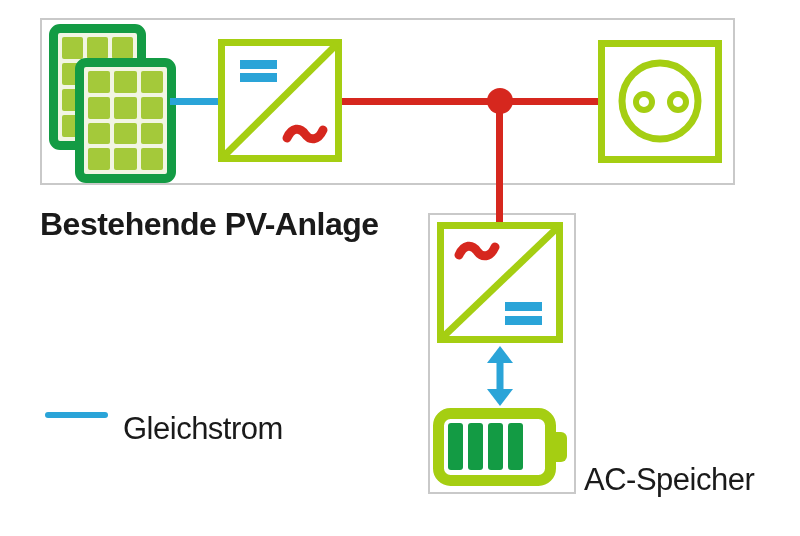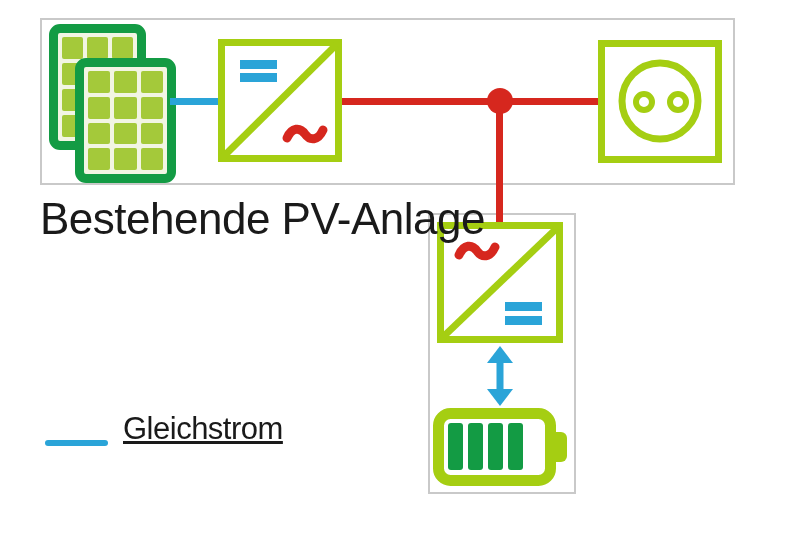--- a/index.html
+++ b/index.html
@@ -39,24 +39,24 @@
 
   .icon-abs{position:absolute;display:block;}
   .inverter1{left:218px;top:39px;}
   .socket{left:598px;top:40px;}
   .inverter2{left:437px;top:222px;}
   .arrow{left:487px;top:346px;}
   .battery{left:433px;top:408px;}
 
   
   .diagram-label{position:absolute;color:var(--text-color);letter-spacing:-0.5px;line-height:1.05;}
-  .pv-label{left:40px;top:196px;font-size:44px;font-weight:400;}
+  .pv-label{left:40px;top:208px;font-size:32px;font-weight:700;}
   .storage-label{left:584px;top:464px;font-size:31px;font-weight:500;}
 
-  .legend-item{position:absolute;display:flex;align-items:flex-end;text-decoration:underline;}
+  .legend-item{position:absolute;display:flex;align-items:flex-start;}
   .legend-dc{left:45px;top:412px;}
   .legend-ac{left:45px;top:463px;}
   .legend-swatch{width:63px;height:6px;border-radius:3px;flex:0 0 auto;}
   .swatch-dc{background:var(--dc-blue);}
   .swatch-ac{background:var(--ac-red);}
   .legend-text{margin-left:15px;font-size:31px;font-weight:500;letter-spacing:-0.5px;line-height:1.1;}
 </style>
 </head>
 <body>
 
@@ -140,19 +140,20 @@
     <rect x="5.5" y="5.5" width="112" height="67" rx="12" fill="#fff" style="stroke:var(--lime-green)" stroke-width="11"></rect>
     <g>
       <rect x="15" y="15" width="15" height="47" rx="3" style="fill:var(--dark-green)"></rect>
       <rect x="35" y="15" width="15" height="47" rx="3" style="fill:var(--dark-green)"></rect>
       <rect x="55" y="15" width="15" height="47" rx="3" style="fill:var(--dark-green)"></rect>
       <rect x="75" y="15" width="15" height="47" rx="3" style="fill:var(--dark-green)"></rect>
     </g>
   </svg>
 
   <div class="diagram-label pv-label">Bestehende PV-Anlage</div>
+  <div class="diagram-label storage-label">AC-Speicher</div>
 
   <div class="legend-item legend-dc">
     <div class="legend-swatch swatch-dc"></div>
     <div class="legend-text">Gleichstrom</div>
   </div>
 
 </div>
 
 </body></html>

